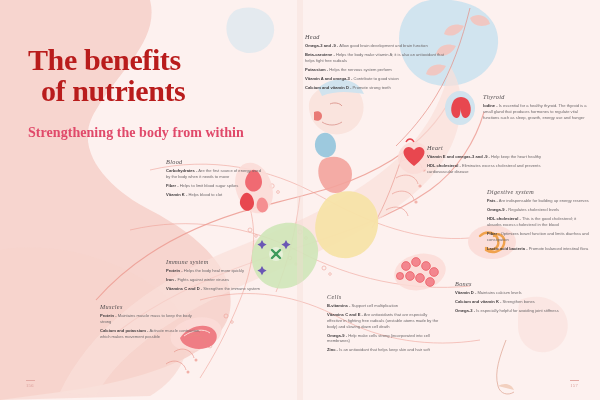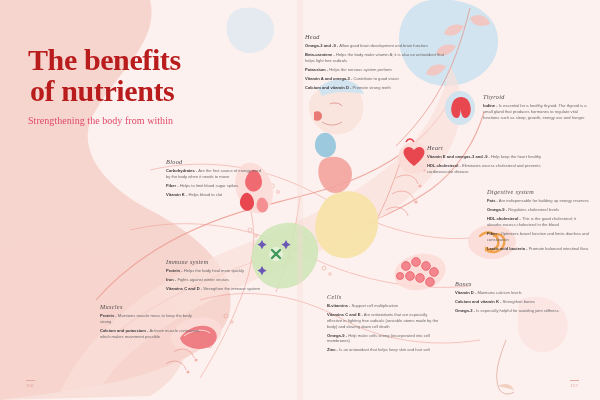--- a/index.html
+++ b/index.html
@@ -22,24 +22,24 @@
     font-family:"Liberation Serif",serif;letter-spacing:.4px;
   }
   .pg::before{content:"";position:absolute;top:-3px;left:0;width:9px;height:.5px;background:#e3aaa4;}
   #pg-left{left:26px;}
   #pg-right{right:22px;}
   #title{position:absolute;left:28px;top:44px;width:250px;}
   #title .t1,#title .t2{
     font-family:"Liberation Serif",serif;font-weight:700;
     color:#b91c1c;font-size:30px;line-height:1.04;letter-spacing:-.4px;
   }
-  #title .t2{margin-left:2px;}
+  #title .t2{margin-left:13px;}
   #title .sub{
-    margin-top:9px;font-family:"Liberation Serif",serif;font-weight:400;
-    color:#e0496a;font-size:10px;letter-spacing:.05px;
+    margin-top:19px;font-family:"Liberation Serif",serif;font-weight:700;
+    color:#e0496a;font-size:14px;letter-spacing:.05px;
   }
 </style>
 </head>
 <body>
 
 <div id="page">
 
   <svg id="art" viewBox="0 0 600 400">
     <defs>
       <clipPath id="clipAll">

